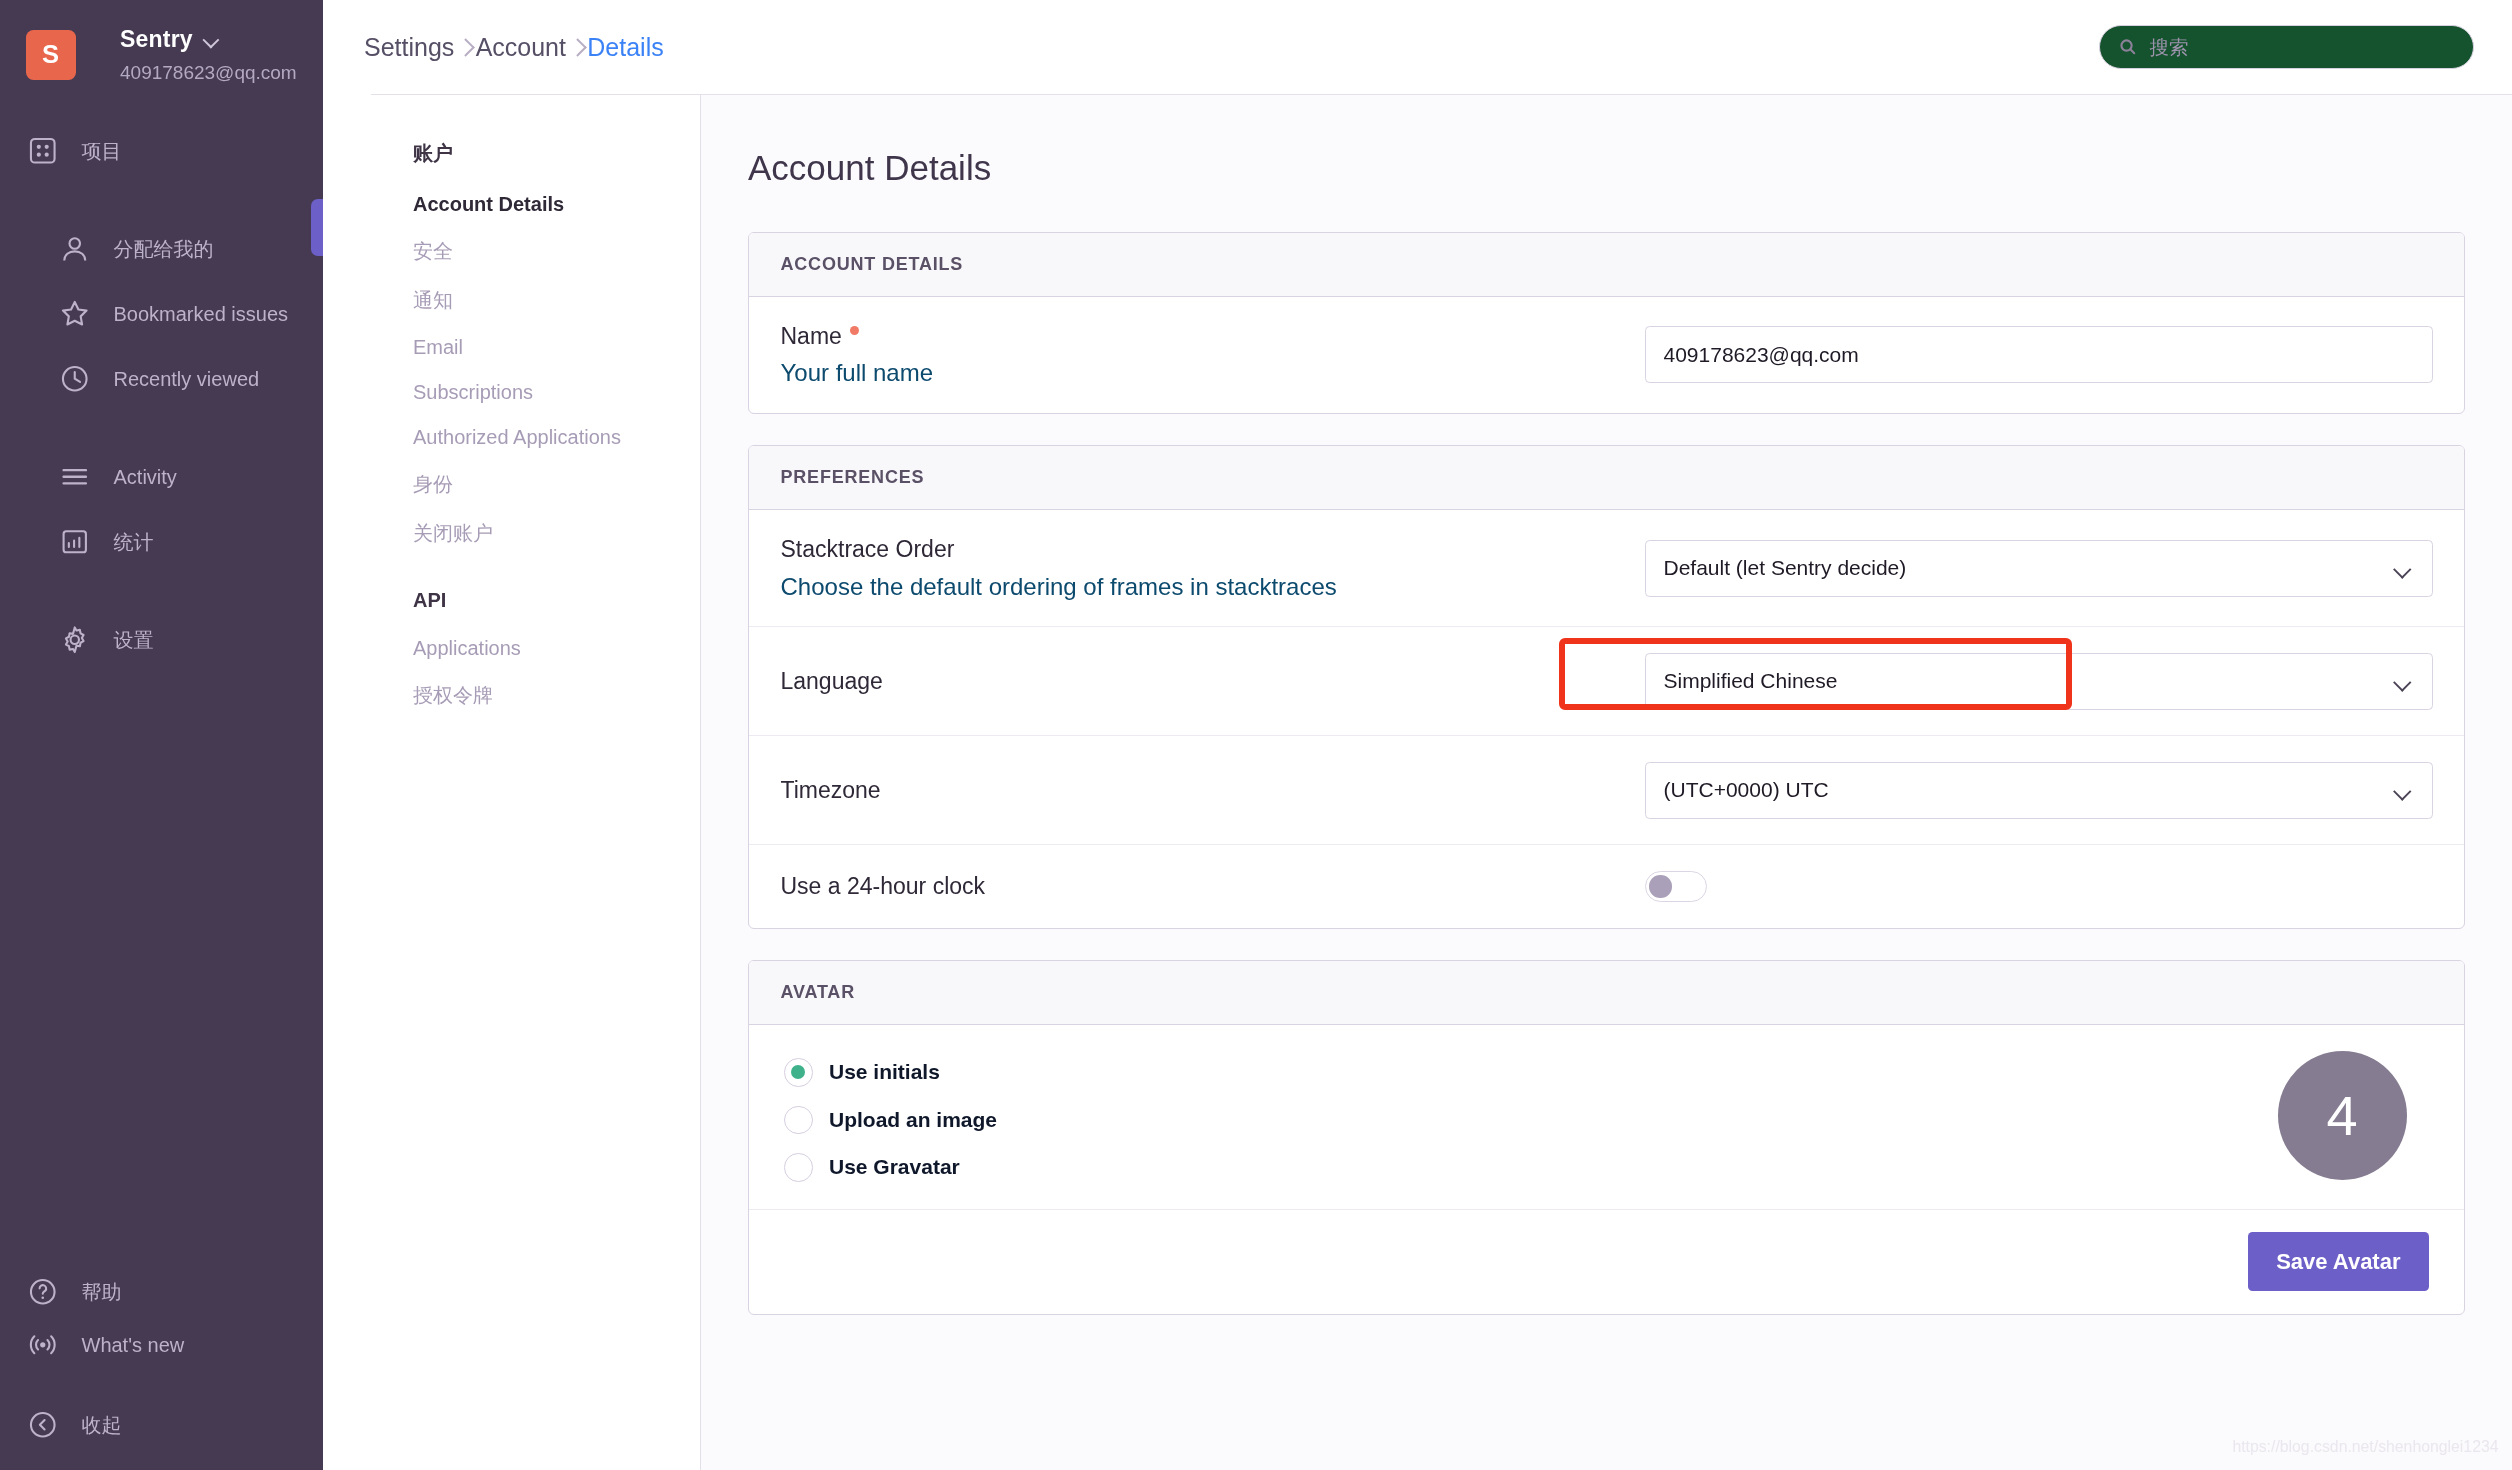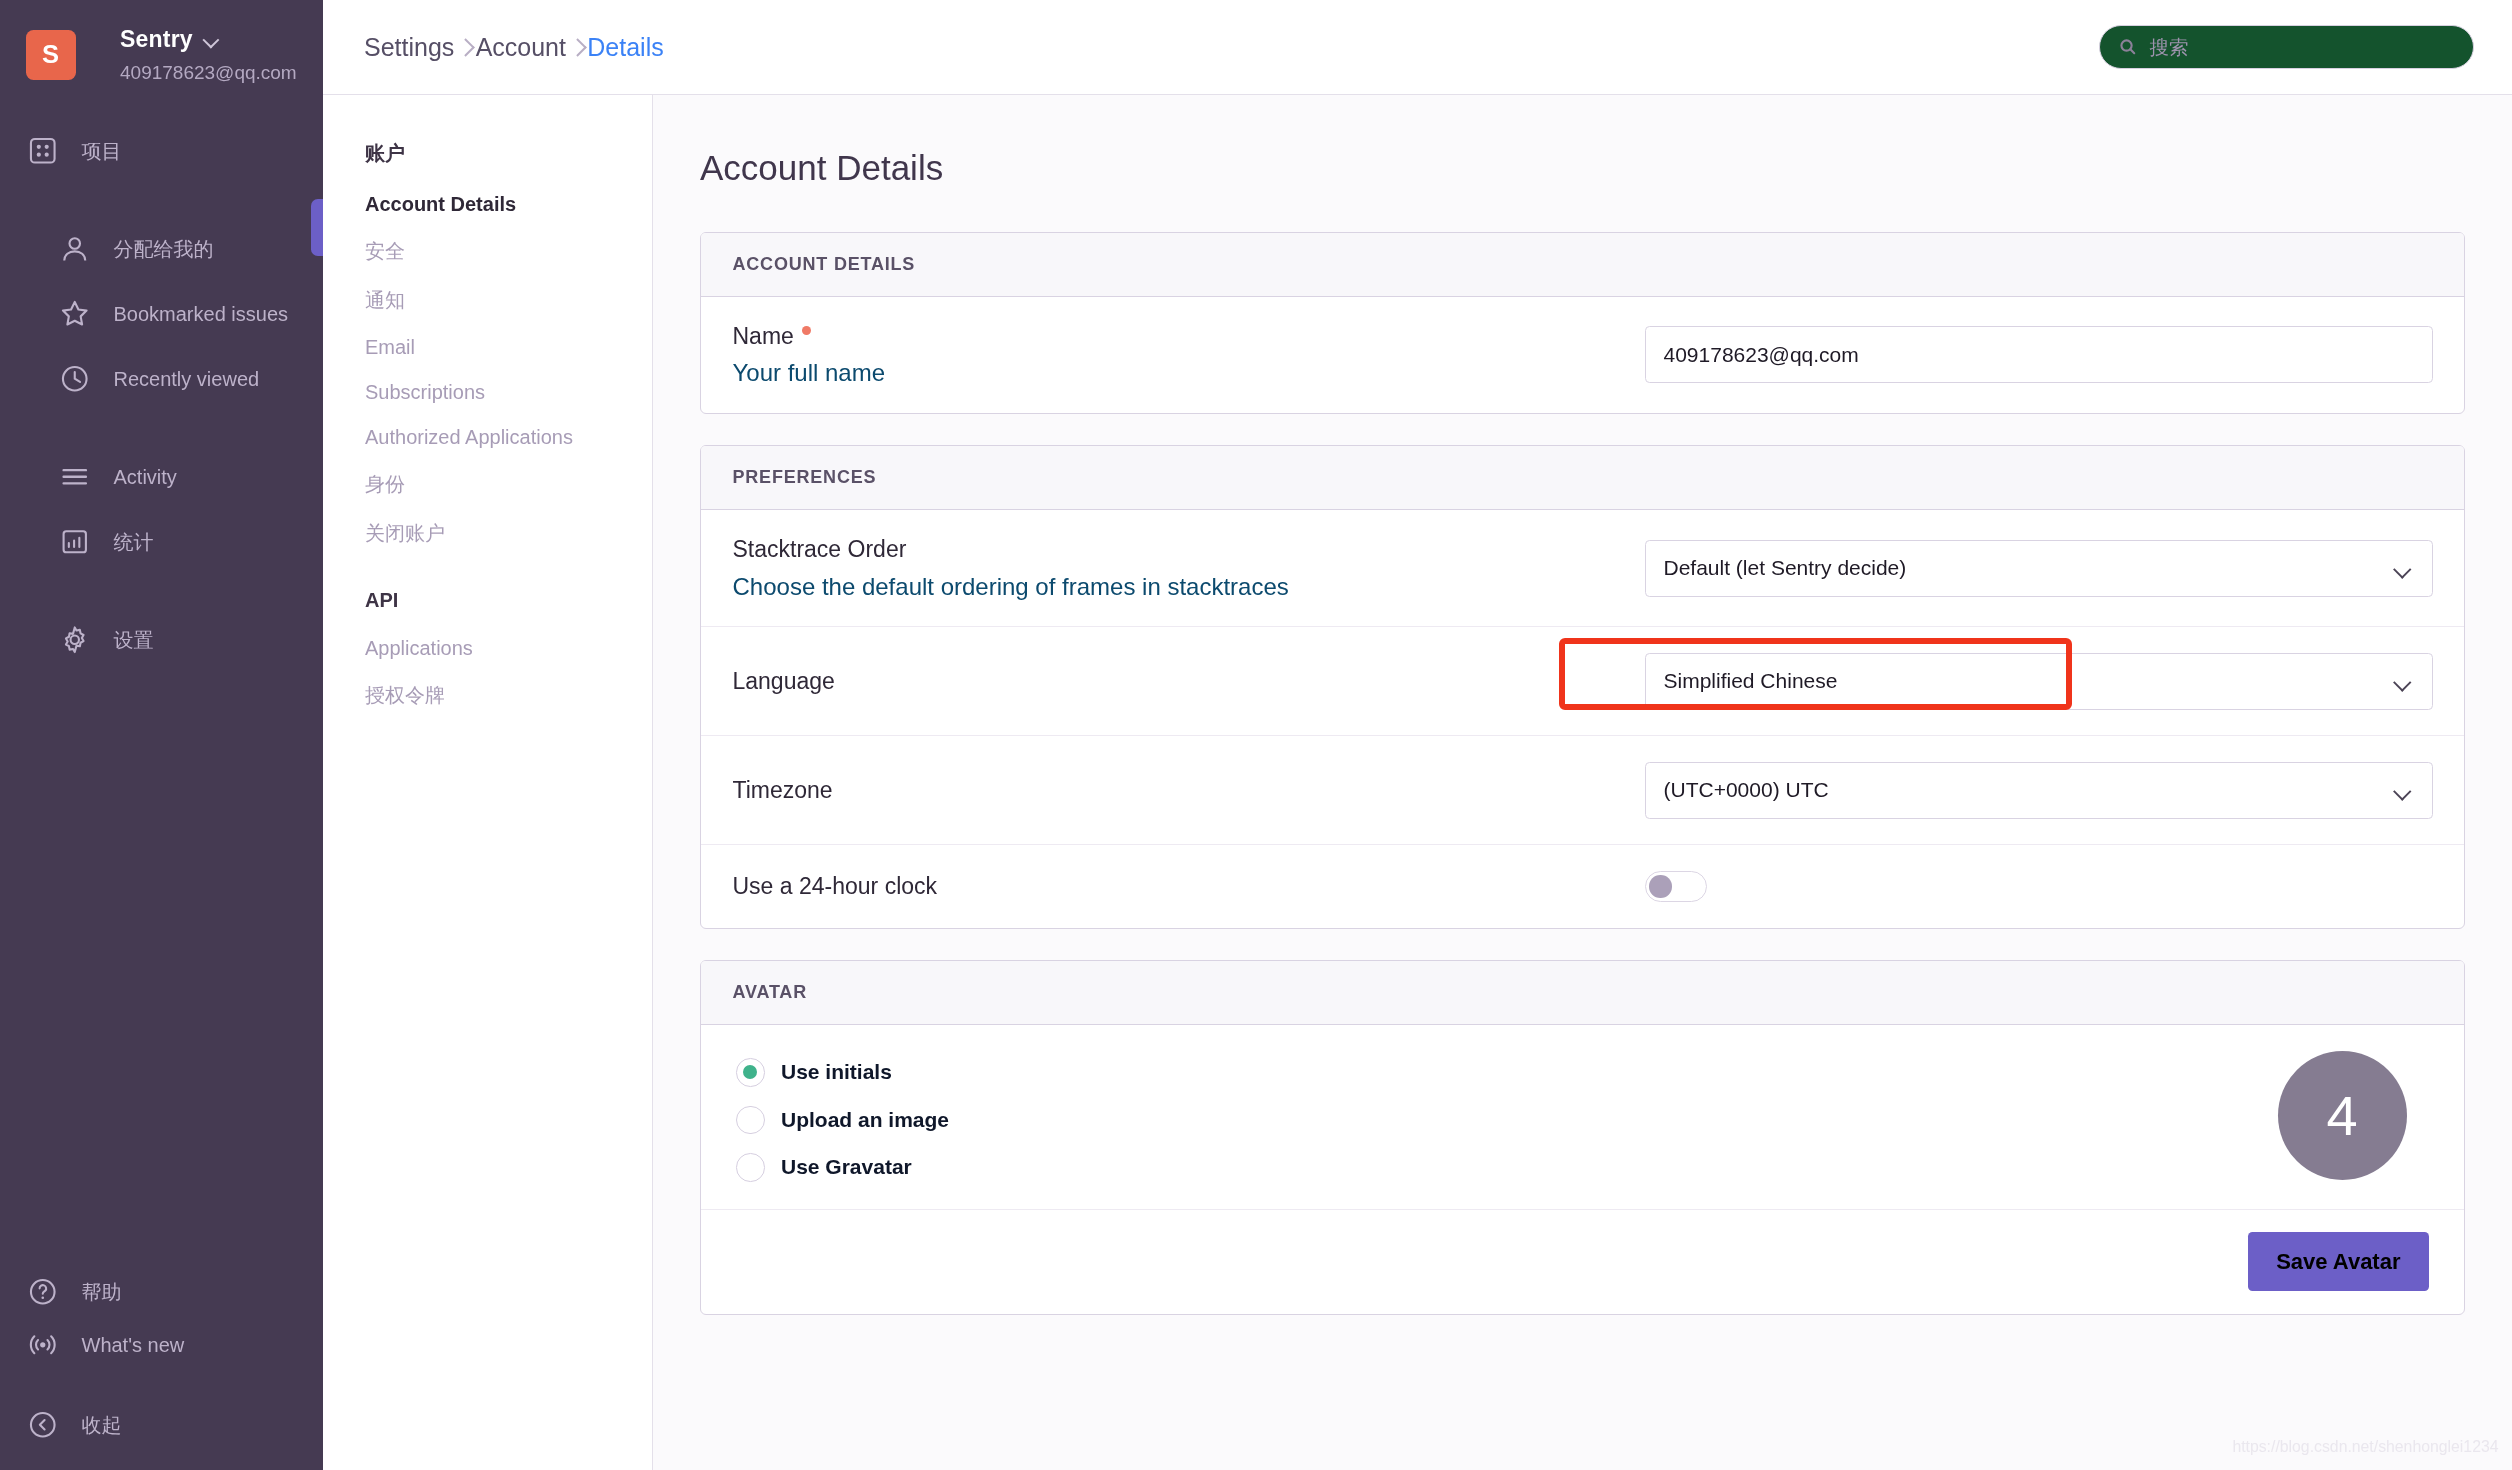--- a/index.html
+++ b/index.html
@@ -65,21 +65,21 @@
     content: ""; position: absolute; left: 0; top: 0; width: 11.3px; height: 11.3px;
     border-top: 2.3px solid #B8AEC4; border-right: 2.3px solid #B8AEC4; transform: rotate(45deg);
   }
   .search-box {
     width: 375px; height: 44px; border: 1.5px solid #D7D0E0; border-radius: 22px;
     display: flex; align-items: center; gap: 12px; padding: 0 18px; background: #14532d;
   }
   .search-icon svg { width: 19.5px; height: 19.5px; display: block; }
   .search-ph { font-size: 19.5px; color: #9E93AE; }
 
-  .body-row { flex: 1 1 auto; display: flex; min-height: 0; }
+  .body-row { flex: 1 1 auto; display: flex; min-height: 0; padding-left: 48px; }
 
   
   .settings-nav {
     width: 330px; flex: 0 0 330px; border-right: 1.5px solid #E4E0EA;
     border-top: 1.5px solid #E4E0EA; padding: 45px 0 0 42px; background: #fff;
   }
   .sn-head { font-size: 20px; font-weight: 700; color: #3E3446; margin-bottom: 25.5px; }
   .sn-head.api { margin-top: 42px; }
   .sn-item { font-size: 20px; color: #A79CB6; margin-bottom: 22px; cursor: pointer; white-space: nowrap; }
   .sn-item.active { color: #2F2837; font-weight: 700; }
@@ -132,21 +132,21 @@
   .radio .dot { width: 14.3px; height: 14.3px; border-radius: 50%; background: #3FB28B; display: none; }
   .radio.checked .dot { display: block; }
   .radio-label { font-size: 21px; color: #0f172a; font-weight: 700; }
   .avatar-preview {
     width: 129px; height: 129px; border-radius: 50%; background: #857C91;
     color: #fff; font-size: 56px; display: flex; align-items: center; justify-content: center;
     margin-right: 22.5px; margin-top: -7.5px;
   }
   .avatar-footer { border-top: 1.5px solid #EEEAF2; padding: 22.5px 35px; display: flex; justify-content: flex-end; }
   .btn-primary {
-    background: #6C5FC7; color: #000000; font-size: 22px; font-weight: 700;
+    background: #6C5FC7; color: #ffffff; font-size: 22px; font-weight: 700;
     border: none; border-radius: 4.5px; padding: 16.5px 28.5px; cursor: pointer;
   }
 
   .hl-box {
     position: absolute; left: 1559px; top: 638px; width: 513px; height: 72px;
     border: 6.8px solid #F0341B; border-radius: 6px; pointer-events: none; z-index: 50;
   }
   .watermark {
     position: absolute; right: 13.5px; bottom: 15px; font-size: 15.8px; color: #EAE7EE; white-space: nowrap;
   }

